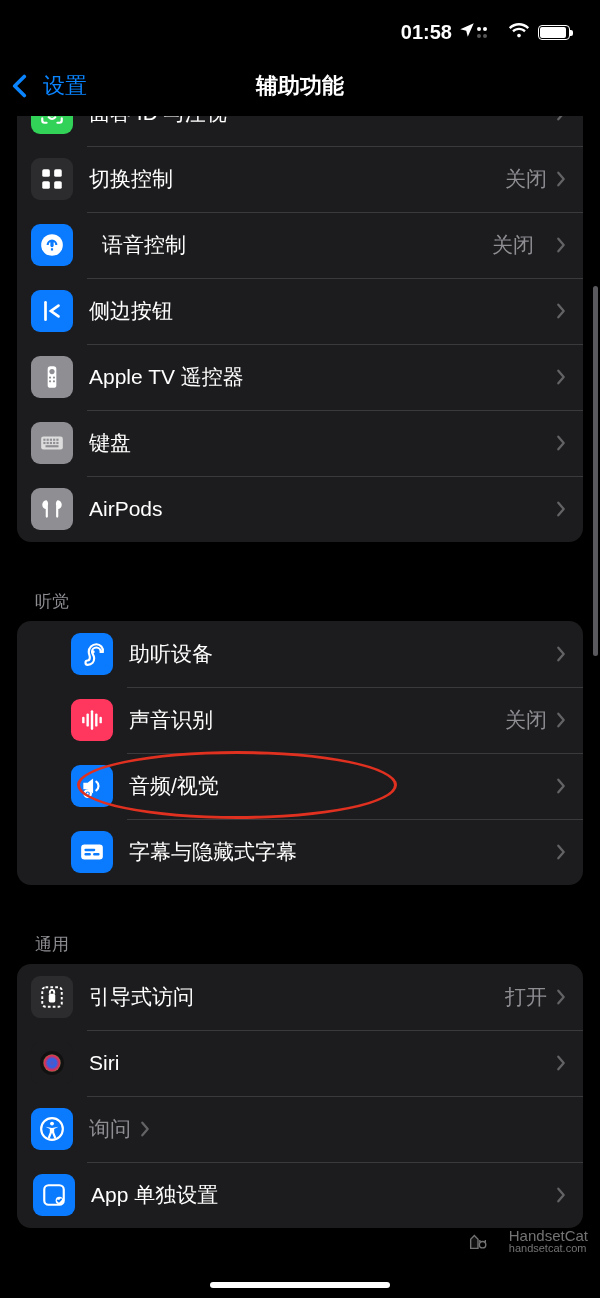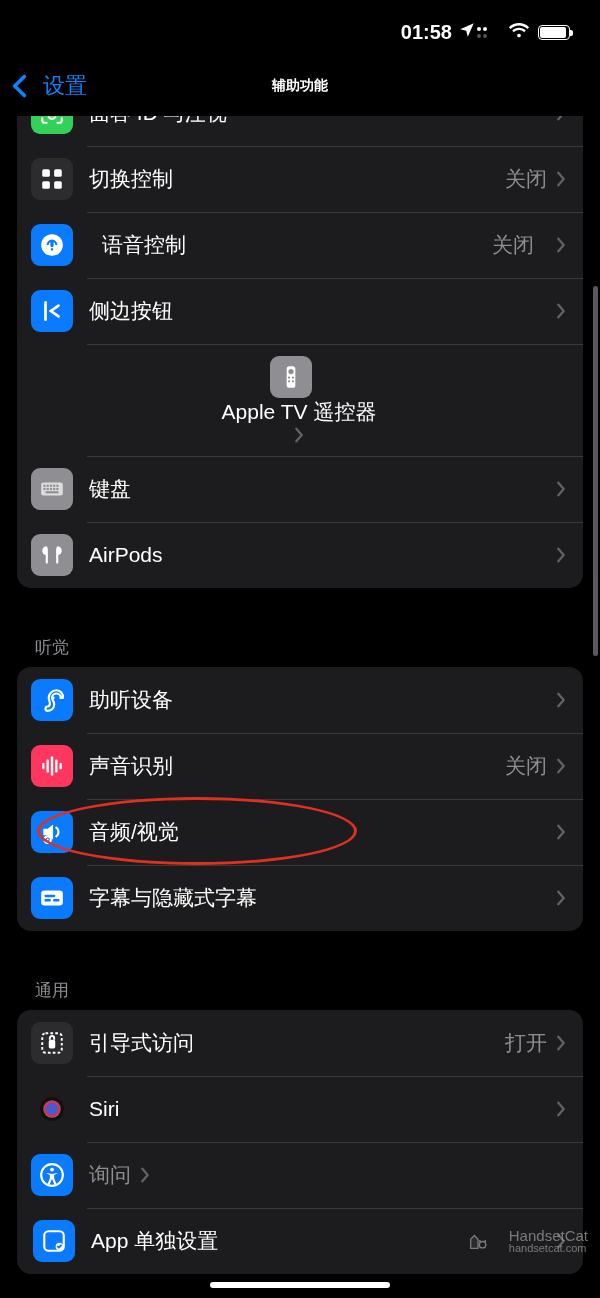--- a/index.html
+++ b/index.html
@@ -48,21 +48,21 @@
     display: flex;
     align-items: center;
     gap: 16px;
     color: #0a84ff;
     font-size: 22px;
   }
   .nav-title {
     position: absolute;
     left: 0; right: 0;
     text-align: center;
-    font-size: 14px;
+    font-size: 22px;
     font-weight: 600;
     color: #fff;
     pointer-events: none;
   }
 
   
   .content {
     position: absolute;
     top: 116px;
     bottom: 0;
@@ -276,21 +276,21 @@
               <polyline points="18,7 11,12 18,17"></polyline>
             </svg>
           </div>
           <div class="row-label">侧边按钮</div>
           <div class="chevron">
             <svg viewBox="0 0 12 20" fill="none" stroke="#636366" stroke-width="2.5" stroke-linecap="round" stroke-linejoin="round">
               <polyline points="3,3 9,10 3,17"></polyline>
             </svg>
           </div>
         </div>
-        <div class="row" style="position: relative; flex-direction: column;">
+        <div class="row" style="position: relative;">
           <div class="icon-box bg-grey">
             <svg viewBox="0 0 24 24" fill="#fff">
               <rect x="8" y="2" width="8" height="20" rx="2.5"></rect>
               <circle cx="12" cy="7" r="2.4" fill="#8e8e93"></circle>
               <circle cx="10.2" cy="12.5" r="1" fill="#8e8e93"></circle>
               <circle cx="13.8" cy="12.5" r="1" fill="#8e8e93"></circle>
               <circle cx="10.2" cy="16" r="1" fill="#8e8e93"></circle>
               <circle cx="13.8" cy="16" r="1" fill="#8e8e93"></circle>
             </svg>
           </div>
@@ -334,21 +334,21 @@
           </div>
           <div class="row-label">AirPods</div>
           <div class="chevron">
             <svg viewBox="0 0 12 20" fill="none" stroke="#636366" stroke-width="2.5" stroke-linecap="round" stroke-linejoin="round">
               <polyline points="3,3 9,10 3,17"></polyline>
             </svg>
           </div>
         </div>
       </div>
       <div class="group-header">听觉</div>
-      <div class="group" style="margin-bottom: 28px;">
+      <div class="group" style="margin-bottom: 28px; padding-left: 40px;">
         <div class="row" style="position: relative;">
           <div class="icon-box bg-blue">
             <svg viewBox="0 0 24 24" fill="#fff">
               <path d="M16 3a7 7 0 0 0-7 7c0 2 1 3 1 5 0 1.5-.5 3-2 3a2 2 0 1 0 0 4c4 0 6-3 6-6 0-3-2-4-2-6a4 4 0 0 1 8 0h2a6 6 0 0 0-6-7z" fill="none" stroke="#fff" stroke-width="2" stroke-linecap="round"></path>
               <circle cx="13" cy="10" r="1.5"></circle>
             </svg>
           </div>
           <div class="row-label">助听设备</div>
           <div class="chevron">
             <svg viewBox="0 0 12 20" fill="none" stroke="#636366" stroke-width="2.5" stroke-linecap="round" stroke-linejoin="round">

